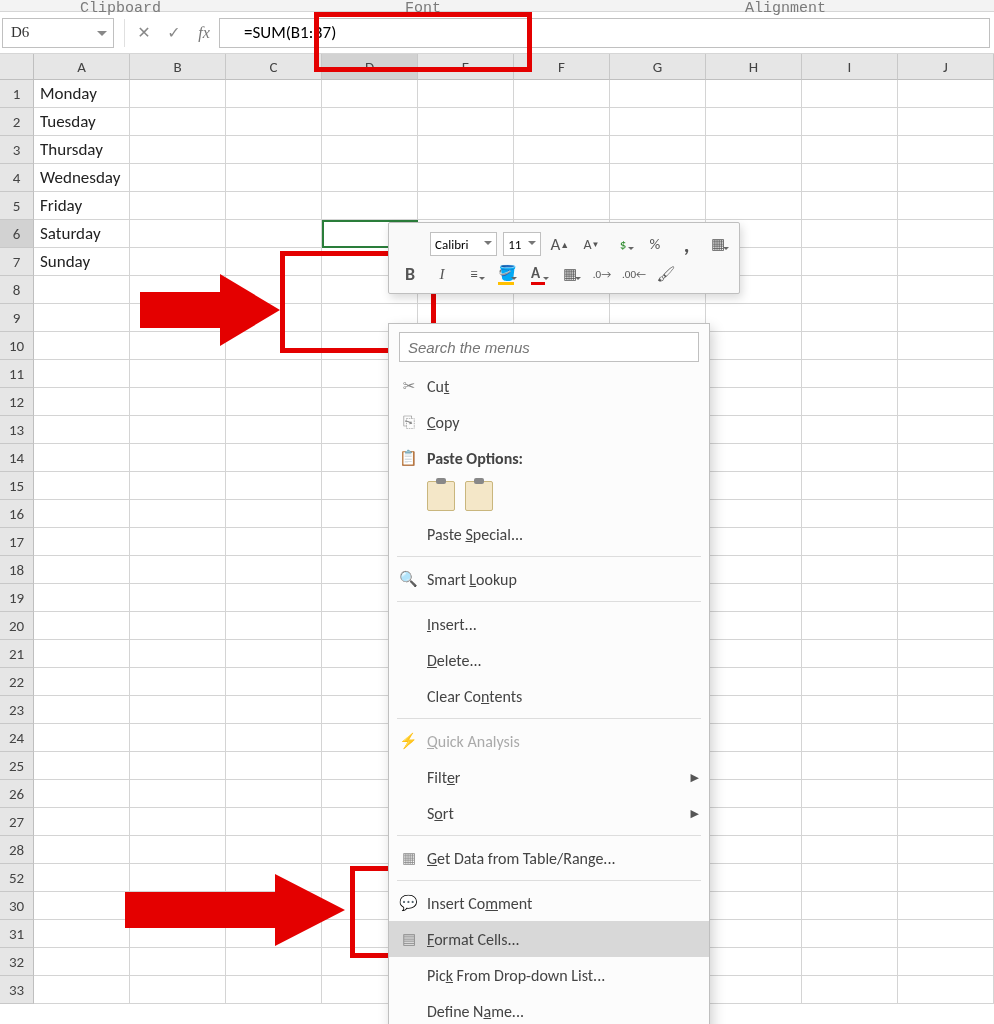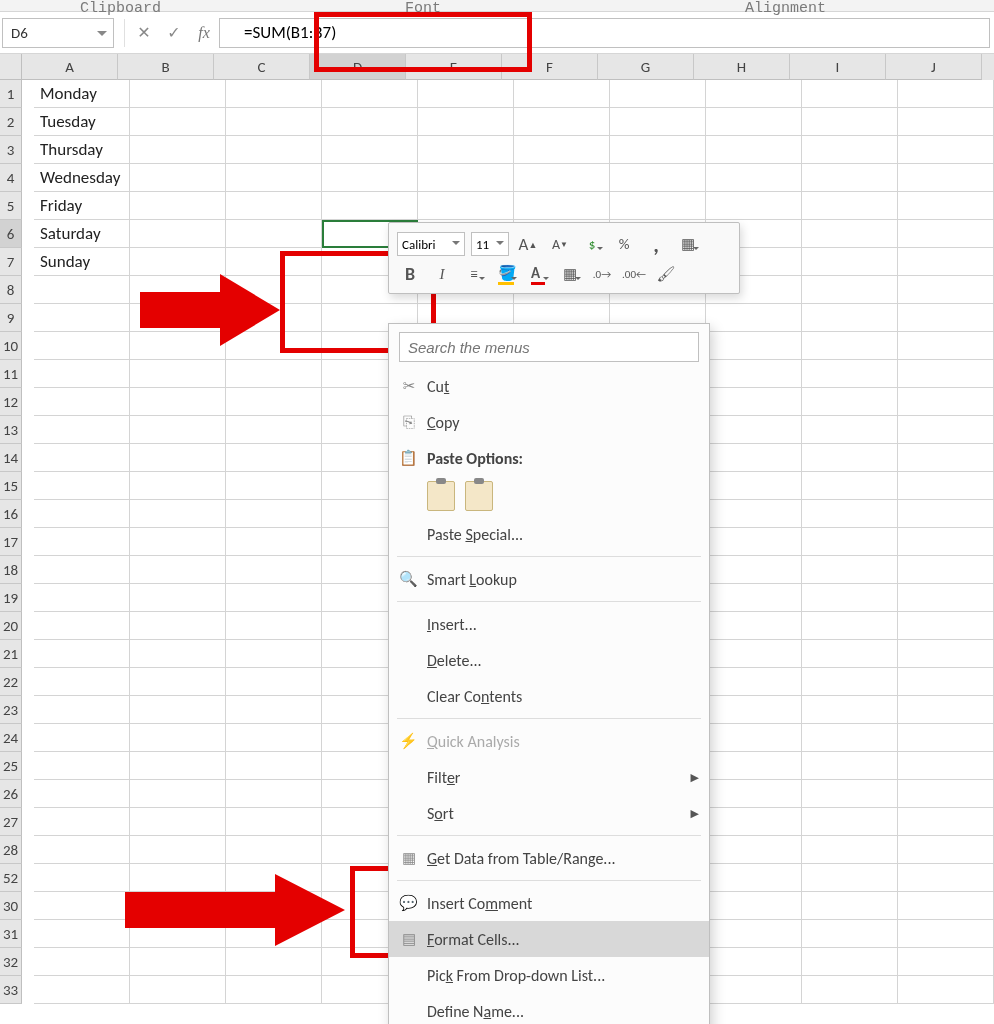--- a/index.html
+++ b/index.html
@@ -4,57 +4,57 @@
 <style>
 * { box-sizing: border-box; margin: 0; padding: 0; }
 body { font-family: Calibri, 'Segoe UI', Arial, sans-serif; font-size: 14px; background: #fff; position: relative; width: 994px; height: 1024px; overflow: hidden; }
 
 
 .ribbon-top { height: 12px; background: #f3f3f3; border-bottom: 1px solid #d6d6d6; display: flex; }
 .ribbon-label { font-size: 15px; color: #7a7a7a; padding: 0 12px; font-family: Liberation Mono, monospace; }
 
 
 .fbar { display: flex; align-items: center; height: 42px; background: #fff; border-bottom: 1px solid #d6d6d6; }
-.namebox { width: 112px; height: 30px; margin: 0 6px 0 2px; border: 1px solid #c0c0c0; display: flex; align-items: center; padding: 8px 8px; font-size: 15px; color: #333; background: #fff; position: relative; }
+.namebox { width: 112px; height: 30px; margin: 0 6px 0 2px; border: 1px solid #c0c0c0; display: flex; align-items: center; padding: 8px 8px; font-size: 15px; color: #333; background: #fff; position: relative; font-family: Liberation Serif, serif; }
 .namebox::after { content: ''; position: absolute; right: 6px; top: 12px; border: 5px solid transparent; border-top-color: #888; }
 .sep { width: 1px; height: 28px; background: #e0e0e0; margin: 0 4px; }
 .fbar-btn { width: 30px; height: 30px; display: flex; align-items: center; justify-content: center; color: #888; font-size: 16px; cursor: pointer; }
 .fx { font-style: italic; font-family: 'Times New Roman', serif; font-size: 16px; color: #777; }
 .formula-input { flex: 1; height: 30px; border: 1px solid #c0c0c0; padding: 0 24px; font-size: 17px; background: #fff; display: flex; align-items: center; margin-right: 4px; }
 
 
 .grid { position: relative; display: flex; }
 .rowhdr-col { display: flex; flex-direction: column; width: 34px; background: #e6e6e6; }
 .selectall { height: 26px; border-right: 1px solid #bfbfbf; border-bottom: 1px solid #bfbfbf; background: #e6e6e6; cursor: pointer; }
 .rowhdr { height: 28px; border-right: 1px solid #bfbfbf; border-bottom: 1px solid #c8c8c8; display: flex; align-items: center; justify-content: center; font-size: 15px; color: #444; background: #e6e6e6; cursor: pointer; }
 .rowhdr.active { background: #d2d2d2; }
 .sheet { flex: 1; position: relative; }
 .colhdrs { display: flex; height: 26px; background: #e6e6e6; }
 .colhdr { width: 96px; border-right: 1px solid #c8c8c8; border-bottom: 1px solid #bfbfbf; display: flex; align-items: center; justify-content: center; font-size: 15px; color: #444; cursor: pointer; }
 .colhdr.active { background: #d2d2d2; }
 .rows { display: flex; flex-direction: column; }
-.row { display: flex; height: 28px; padding-left: 12px; }
+.row { display: flex; height: 28px; }
 .cell { width: 96px; border-right: 1px solid #d4d4d4; border-bottom: 1px solid #d4d4d4; padding: 2px 6px; font-size: 17px; color: #222; display: flex; align-items: center; white-space: nowrap; overflow: visible; }
 .cell.r { justify-content: flex-end; }
 .cell.sel { border: 2px solid #2a7d3a; padding: 0 5px; }
 
 
 .redbox { position: absolute; border: 5px solid #e40000; z-index: 50; pointer-events: none; }
 .redbox.r1 { top: 12px; left: 314px; width: 218px; height: 60px; }
 .redbox.r2 { top: 251px; left: 280px; width: 156px; height: 102px; }
 .redbox.r3 { top: 866px; left: 350px; width: 340px; height: 92px; }
 
 
 .arrow { position: absolute; z-index: 49; }
 .arrow svg { display: block; }
 
 
 .minitb { position: absolute; top: 222px; left: 388px; width: 352px; background: #f9f9f9; border: 1px solid #bfbfbf; border-radius: 2px; box-shadow: 2px 4px 10px rgba(0,0,0,.15); z-index: 60; padding: 6px 8px 4px; }
 .minitb-row { display: flex; align-items: center; gap: 6px; height: 30px; }
-.mt-font { width: 68px; height: 24px; border: 1px solid #c0c0c0; background: #fff; font-size: 13px; padding: 0 4px; display: flex; align-items: center; justify-content: space-between; }
+.mt-font { width: 68px; height: 24px; border: 1px solid #c0c0c0; background: #fff; font-size: 13px; padding: 0 4px; display: flex; align-items: center; justify-content: space-between; margin-left: 33px; }
 .mt-size { width: 38px; height: 24px; border: 1px solid #c0c0c0; background: #fff; font-size: 13px; padding: 0 4px; display: flex; align-items: center; justify-content: space-between; }
 .mt-btn { width: 26px; height: 24px; display: flex; align-items: center; justify-content: center; font-size: 15px; color: #555; cursor: pointer; position: relative; }
 .mt-dd::after { content: ''; position: absolute; right: 2px; bottom: 3px; border: 3px solid transparent; border-top-color: #666; }
 .caret::after { content: ''; display: inline-block; border: 4px solid transparent; border-top-color: #777; margin-left: 2px; }
 
 
 .ctx { position: absolute; top: 323px; left: 388px; width: 322px; background: #fcfcfc; border: 1px solid #bfbfbf; box-shadow: 3px 5px 12px rgba(0,0,0,.18); z-index: 60; padding: 6px 0; }
 .ctx-search { margin: 2px 10px 6px; }
 .ctx-search input { width: 100%; height: 30px; border: 1px solid #c0c0c0; padding: 8px 8px; font-size: 15px; color: #555; font-style: italic; }
 .ctx-item { display: flex; align-items: center; height: 36px; padding: 0 10px 0 6px; font-size: 16px; color: #444; cursor: pointer; }

